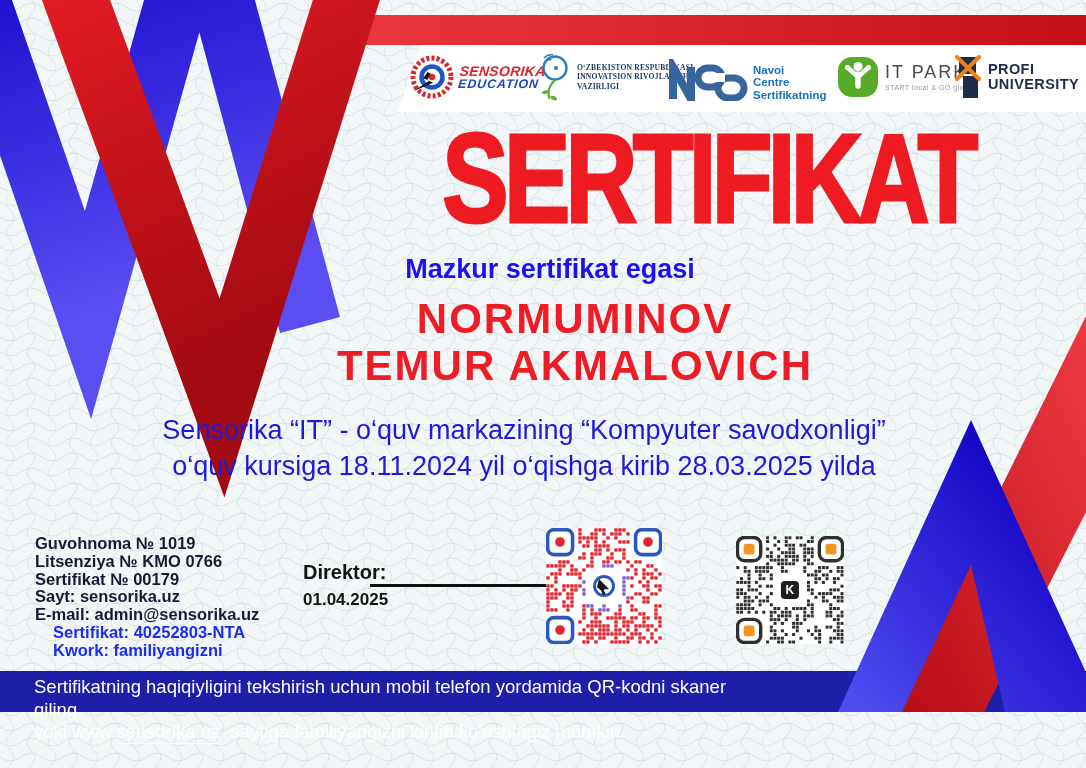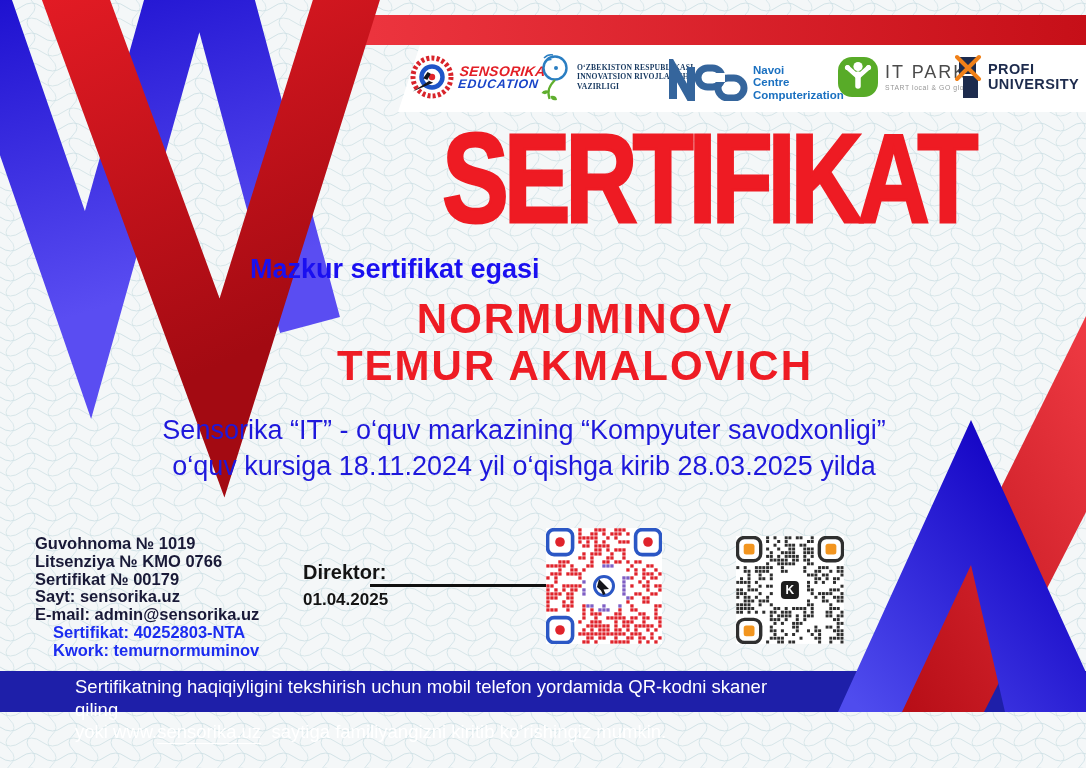--- a/index.html
+++ b/index.html
@@ -18,21 +18,21 @@
                  font-size:7.6px;line-height:9.5px;letter-spacing:.2px;}
   .ncc-text{color:#1a70c0;font-weight:bold;font-size:11.5px;line-height:12.5px;}
   .itpark-text .t1{color:#4b4b4b;font-size:18px;letter-spacing:2px;line-height:19px;font-weight:500;}
   .itpark-text .t2{color:#969696;font-size:6.8px;letter-spacing:.6px;margin-top:2px;}
   .profi-text{color:#1d2b4d;font-weight:bold;font-size:14.5px;line-height:15.5px;letter-spacing:.4px;}
 
   
   #page-title{left:330px;top:124px;width:756px;text-align:center;color:#ee1b23;
     font-size:126px;line-height:110px;font-weight:700;letter-spacing:-6px;
     transform:scaleX(.79);transform-origin:center;-webkit-text-stroke:3px #ee1b23;z-index:2;}
-  #subtitle{left:250px;top:254px;width:600px;color:#1a10f0;
+  #subtitle{left:250px;top:254px;width:600px;text-align:center;color:#1a10f0;
     font-size:27px;font-weight:bold;z-index:2;}
   #recipient{left:245px;top:295px;width:660px;text-align:center;color:#ee1c24;
     font-size:42px;line-height:47px;font-weight:bold;letter-spacing:2px;z-index:2;}
   #course-text{left:84px;top:413px;width:880px;text-align:center;color:#1e18dc;
     font-size:27px;line-height:35.5px;font-weight:normal;z-index:2;}
 
   
   #details{left:35px;top:535px;font-size:16.5px;line-height:17.8px;font-weight:bold;
     color:#191937;z-index:2;}
   #details .blue{color:#1b2cf0;margin-left:18px;}
@@ -42,21 +42,21 @@
   #director{left:303px;top:561px;font-size:20px;font-weight:bold;color:#141414;z-index:2;}
   #sig-line{left:370px;top:584px;width:222px;height:2.5px;background:#101010;z-index:2;}
   #issue-date{left:303px;top:590px;font-size:17px;font-weight:bold;color:#141414;z-index:2;}
 
   
   #qr1{left:546px;top:528px;z-index:2;}
   #qr2{left:736px;top:536px;z-index:2;}
 
   
   #footer-text{left:34px;top:676px;width:720px;color:#ffffff;font-size:18.5px;
-    line-height:22.5px;z-index:2;margin-left:41px;}
+    line-height:22.5px;z-index:2;}
   #footer-text .lnk{border-bottom:1.5px solid #fff;padding-bottom:1px;cursor:pointer;}
 </style>
 </head>
 <body>
 
 <div id="stage">
 
   <svg class="layer" width="1086" height="768" viewBox="0 0 1086 768">
     <defs>
       <pattern id="pat" width="42" height="30" patternUnits="userSpaceOnUse">
@@ -137,21 +137,21 @@
     <div class="logo" style="left:268px;top:14px;align-items:flex-end;">
       <svg width="82" height="42" viewBox="0 0 82 42">
         <path d="M7,40 L7,8 L25,40 L25,8" fill="none" stroke="#35659c" stroke-width="8" stroke-miterlimit="10"></path>
         <rect x="32" y="9" width="24" height="19" rx="9.5" fill="none" stroke="#35659c" stroke-width="7"></rect>
         <rect x="52" y="19" width="26" height="20" rx="10" fill="none" stroke="#35659c" stroke-width="7"></rect>
         <rect x="50" y="14" width="9" height="9" fill="#ffffff"></rect>
       </svg>
       <div class="ncc-text">
         <div>Navoi</div>
         <div>Centre</div>
-        <div>Computerization</div>
+        <div>Sertifikatning</div>
       </div>
     </div>
 
     <div class="logo" style="left:438px;top:10px;">
       <svg width="44" height="44" viewBox="0 0 44 44">
         <rect x="2" y="2" width="40" height="40" rx="14" fill="#58ab28"></rect>
         <circle cx="22" cy="11.5" r="4.6" fill="#ffffff"></circle>
         <path d="M22,19 L22,31" stroke="#ffffff" stroke-width="5.5" stroke-linecap="round"></path>
         <path d="M21,21 L11.5,12.5 M23,21 L32.5,12.5" stroke="#ffffff" stroke-width="4.6" stroke-linecap="round"></path>
         <circle cx="11.5" cy="12.5" r="2.6" fill="#ffffff"></circle>
@@ -187,21 +187,21 @@
     <div>o‘quv kursiga 18.11.2024 yil o‘qishga kirib 28.03.2025 yilda</div>
   </div>
 
   <div class="abs" id="details">
     <div>Guvohnoma № 1019</div>
     <div>Litsenziya № KMO 0766</div>
     <div>Sertifikat № 00179</div>
     <div>Sayt: sensorika.uz</div>
     <div>E-mail: admin@sensorika.uz</div>
     <div class="blue">Sertifikat: 40252803-NTA</div>
-    <div class="blue">Kwork: temurnormuminov</div>
+    <div class="blue">Kwork: familiyangizni</div>
   </div>
 
   <div class="abs" id="director">Direktor:</div>
   <div class="abs" id="sig-line"></div>
   <div class="abs" id="issue-date">01.04.2025</div>
 
   <div class="abs" id="qr1"><svg xmlns="http://www.w3.org/2000/svg" width="116" height="116">
         <rect width="100%" height="100%" fill="#fff"></rect>
         <rect x="32.3" y="0.3" width="3.3" height="3.3" fill="#e0232b"></rect>
         <rect x="48.3" y="0.3" width="3.3" height="3.3" fill="#e0232b"></rect>

